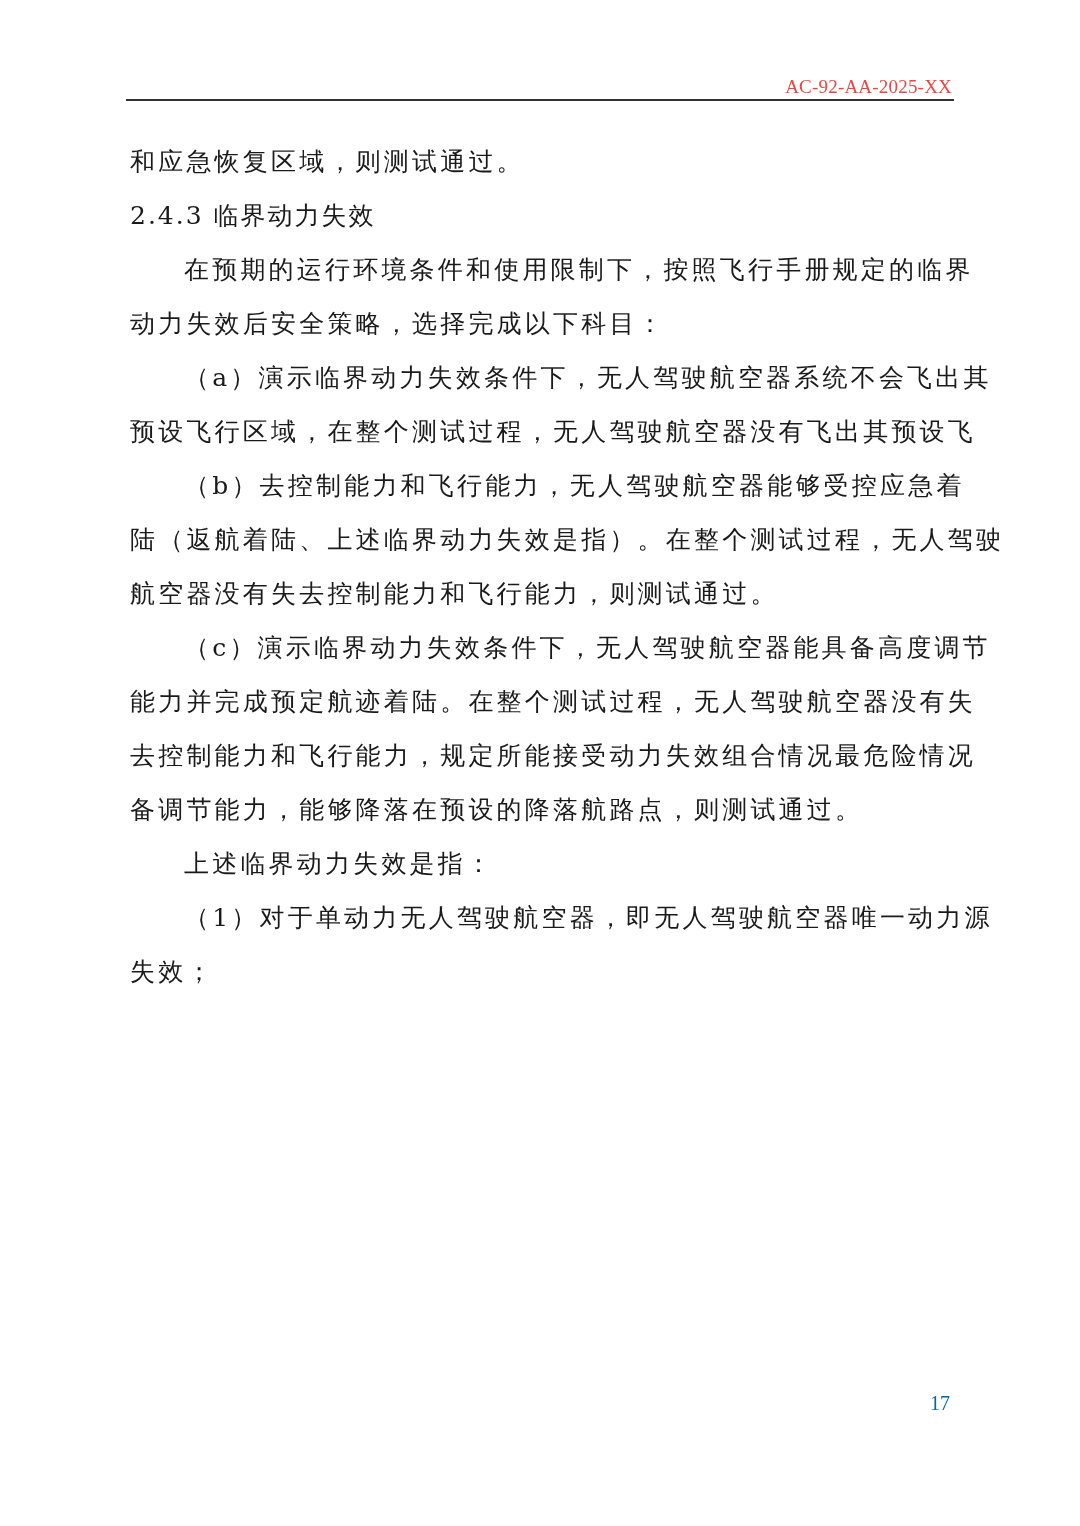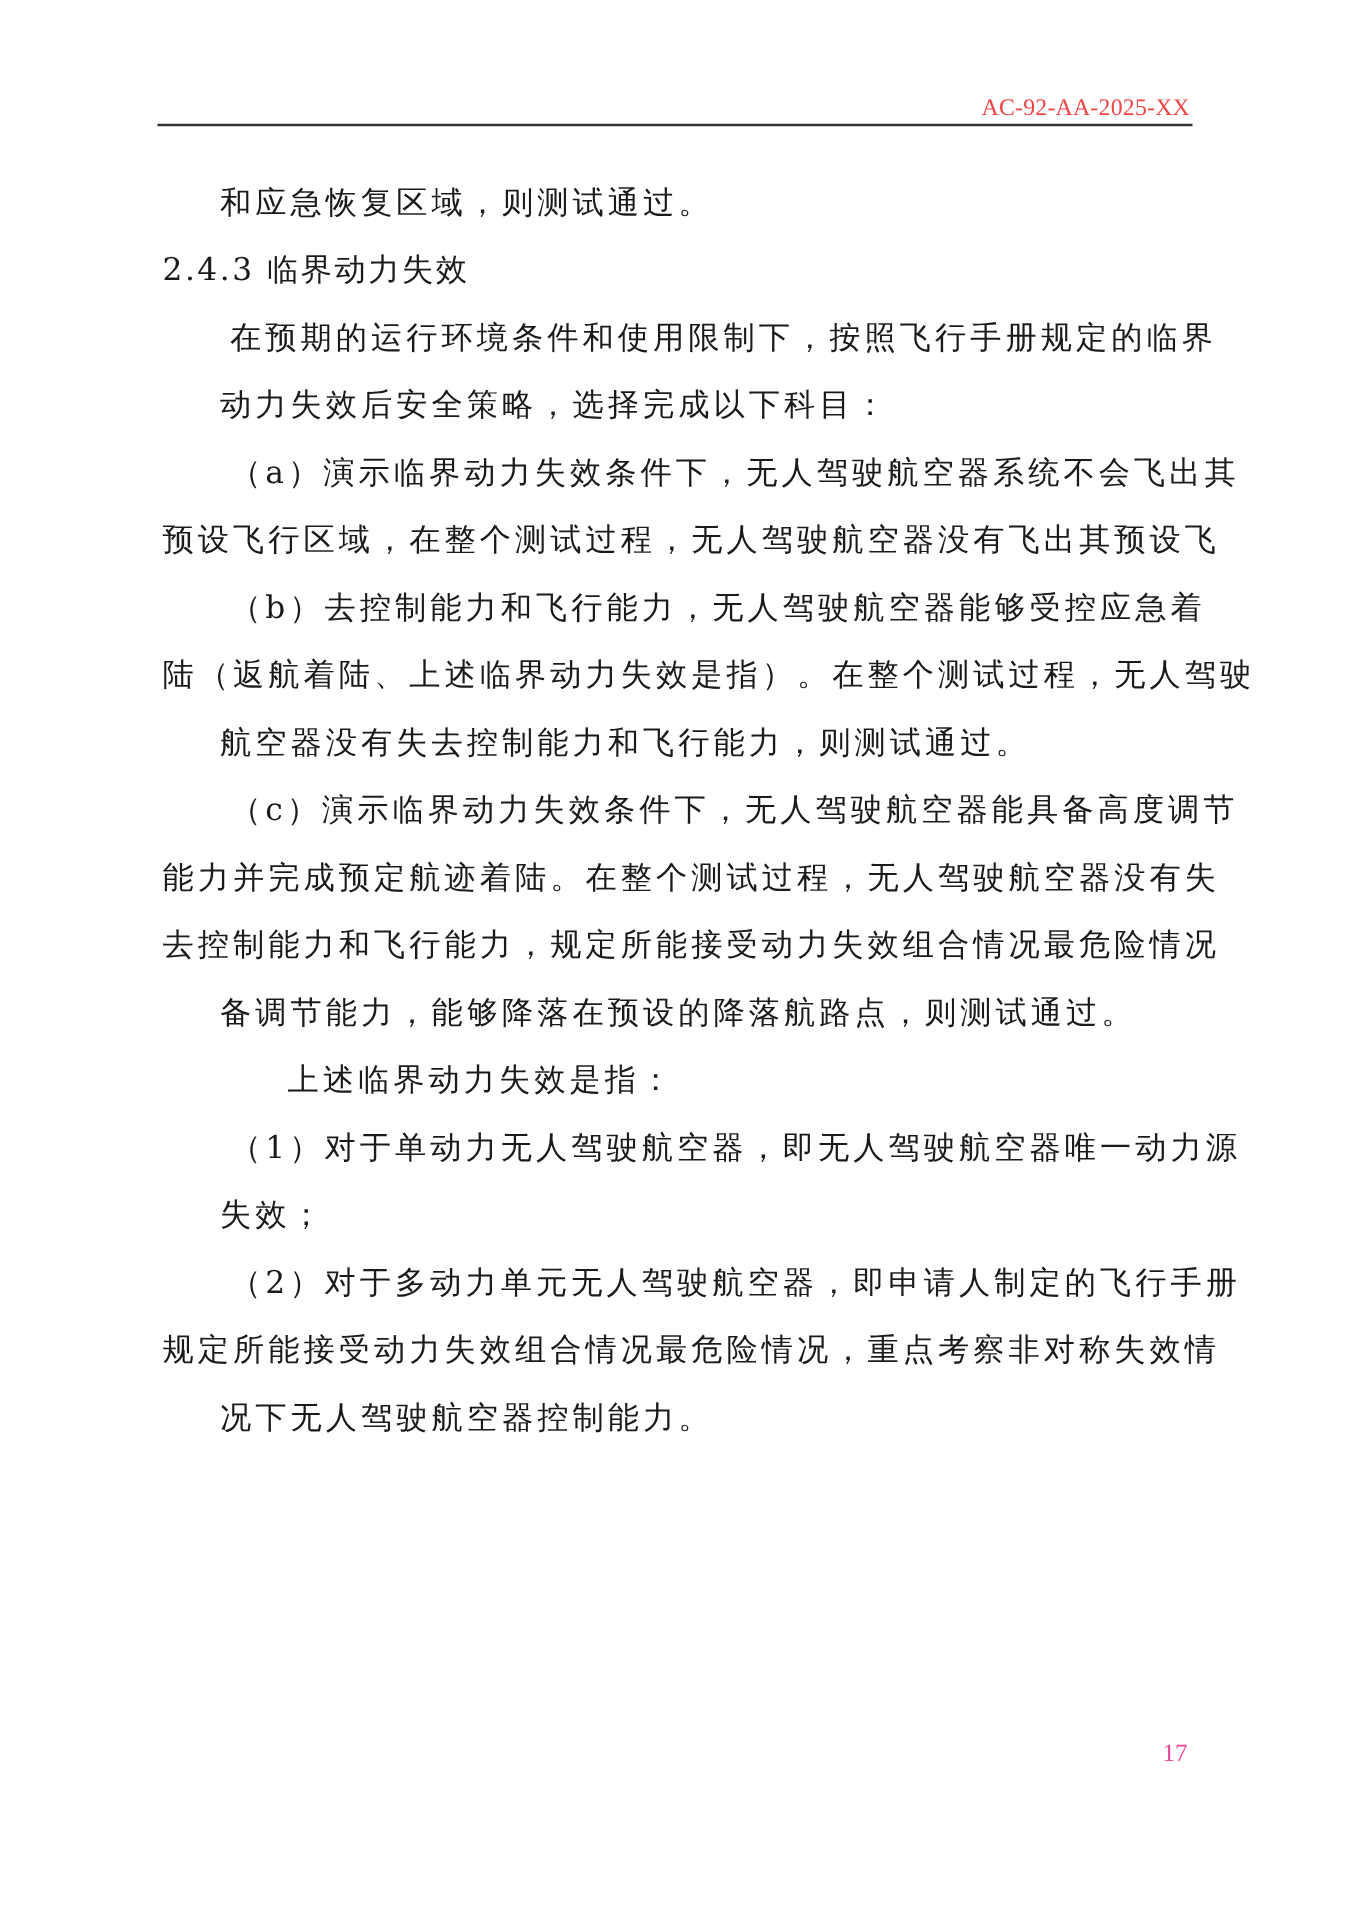--- a/index.html
+++ b/index.html
@@ -42,36 +42,35 @@
       height: 54px;
       line-height: 44px;
       font-size: 25px;
       white-space: nowrap;
       letter-spacing: 3.2px;
       text-align: justify;
       text-align-last: justify;
     }
     .line.last {
       text-align-last: left;
-      margin-left: 46px;
     }
     .line.indent {
       padding-left: 54px;
     }
     .line.heading {
       text-align-last: left;
       letter-spacing: 2px;
     }
     .page-number {
       position: absolute;
       right: 130px;
       top: 1392px;
       font-family: "Liberation Serif", "DejaVu Serif", serif;
       font-size: 20px;
-      color: #ec4899;
+      color: #0369a1;
     }
   </style>
 </head>
 <body>
 
 <div>
   <div class="header-code">AC-92-AA-2025-XX</div>
   <div class="header-rule"></div>
 </div>
 
@@ -108,21 +107,16 @@
 
   <div>
     <div class="line indent last">上述临界动力失效是指：</div>
   </div>
 
   <div>
     <div class="line indent">（1）对于单动力无人驾驶航空器，即无人驾驶航空器唯一动力源</div>
     <div class="line last">失效；</div>
   </div>
 
-  <div>
-    <div class="line indent">（2）对于多动力单元无人驾驶航空器，即申请人制定的飞行手册</div>
-    <div class="line">规定所能接受动力失效组合情况最危险情况，重点考察非对称失效情</div>
-    <div class="line last">况下无人驾驶航空器控制能力。</div>
-  </div>
 
 </div>
 
 <div class="page-number">17</div>
 
 </body></html>

